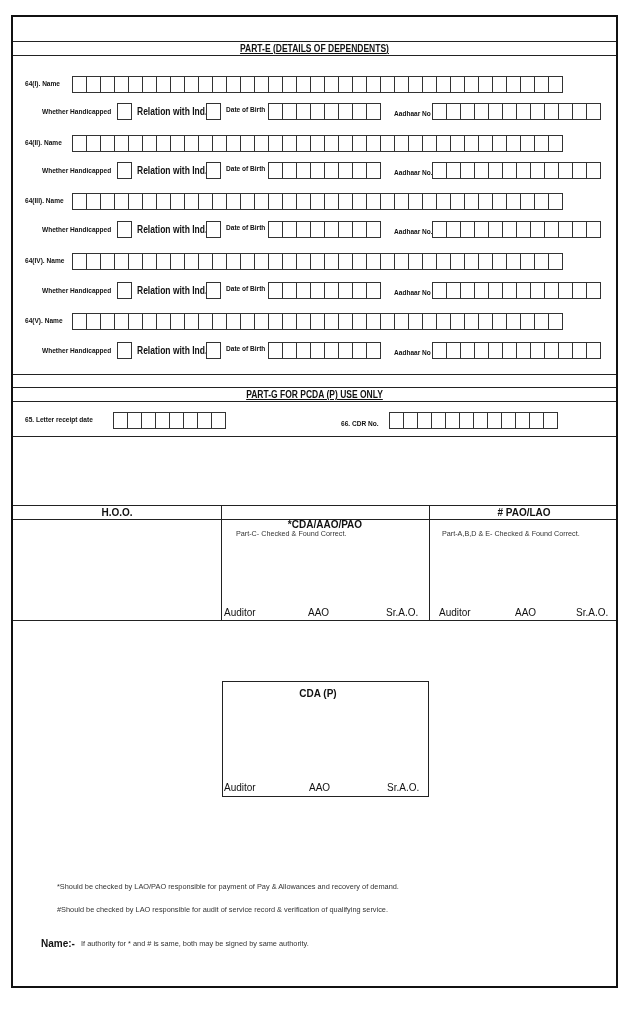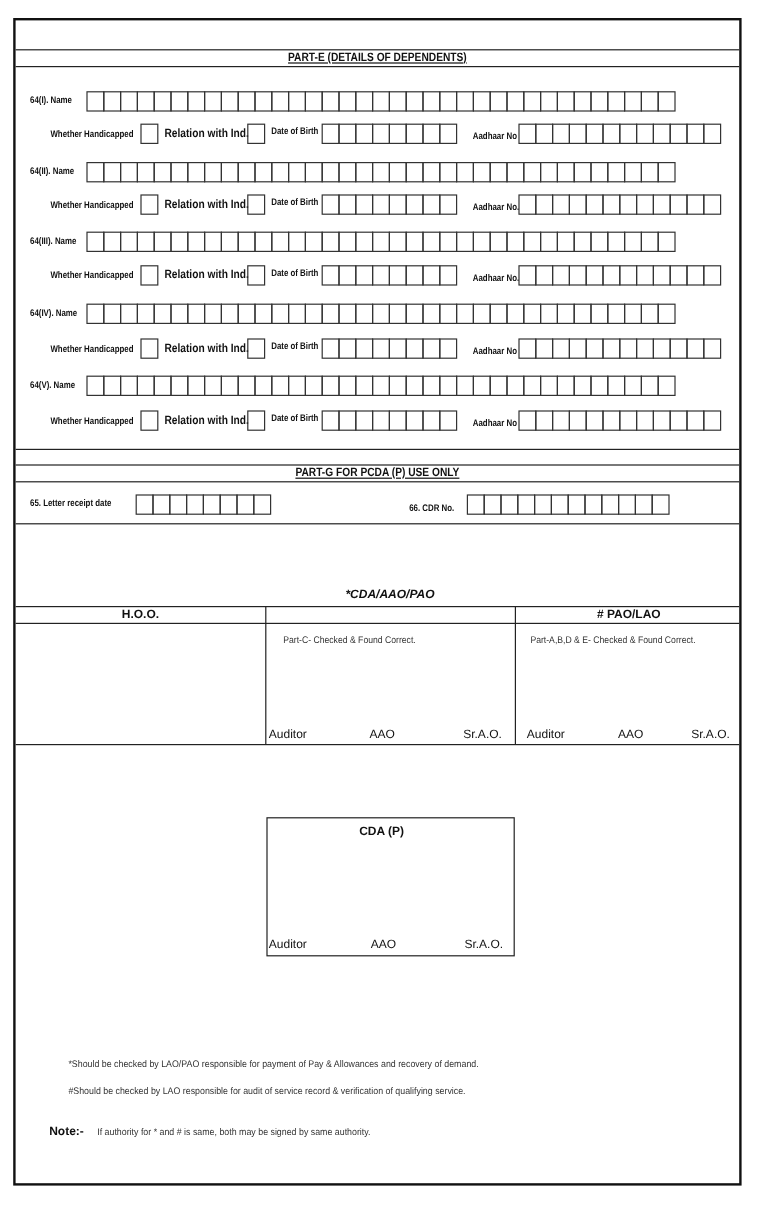--- a/index.html
+++ b/index.html
@@ -403,21 +403,21 @@
     </div>
 
   <div class="hline" style="top:419px;"></div>
 
   <div class="hline" style="top:488px;"></div>
   <div class="hline" style="top:502px;"></div>
   <div class="vline" style="left:208px;top:488px;height:115px;"></div>
   <div class="vline" style="left:416px;top:488px;height:115px;"></div>
 
   <div class="colhead" style="left:0;width:208px;top:490px;">H.O.O.</div>
-  <div class="colhead" style="left:208px;width:208px;top:473px;font-style:italic;">*CDA/AAO/PAO</div>
+  <div class="colhead" style="left:208px;width:208px;top:502px;">*CDA/AAO/PAO</div>
   <div class="colhead" style="left:416px;width:190px;top:490px;"># PAO/LAO</div>
 
   <div class="small" style="left:223px;top:512px;">Part-C- Checked &amp; Found Correct.</div>
   <div class="small" style="left:429px;top:512px;">Part-A,B,D &amp; E- Checked &amp; Found Correct.</div>
 
   <div class="sig" style="left:211px;top:590px;">Auditor</div>
   <div class="sig" style="left:295px;top:590px;">AAO</div>
   <div class="sig" style="left:373px;top:590px;">Sr.A.O.</div>
   <div class="sig" style="left:426px;top:590px;">Auditor</div>
   <div class="sig" style="left:502px;top:590px;">AAO</div>
@@ -427,15 +427,15 @@
 
   <div style="position:absolute;left:209px;top:664px;width:207px;height:116px;border:1.5px solid #222;box-sizing:border-box;">
     <div class="colhead" style="left:0;width:190px;top:6px;">CDA (P)</div>
     <div class="sig" style="left:1px;top:100px;">Auditor</div>
     <div class="sig" style="left:86px;top:100px;">AAO</div>
     <div class="sig" style="left:164px;top:100px;">Sr.A.O.</div>
   </div>
 
   <div class="note" style="left:44px;top:865px;">*Should be checked by LAO/PAO responsible for payment of Pay &amp; Allowances and recovery of demand.</div>
   <div class="note" style="left:44px;top:888px;">#Should be checked by LAO responsible for audit of service record &amp; verification of qualifying service.</div>
-  <div style="position:absolute;left:28px;top:921px;font-size:10px;font-weight:bold;">Note:-</div>
+  <div style="position:absolute;left:28px;top:921px;font-size:10px;font-weight:bold;">Name:-</div>
   <div class="note" style="left:68px;top:922px;">If authority for * and # is same, both may be signed by same authority.</div>
 </div>
 
 </body></html>

